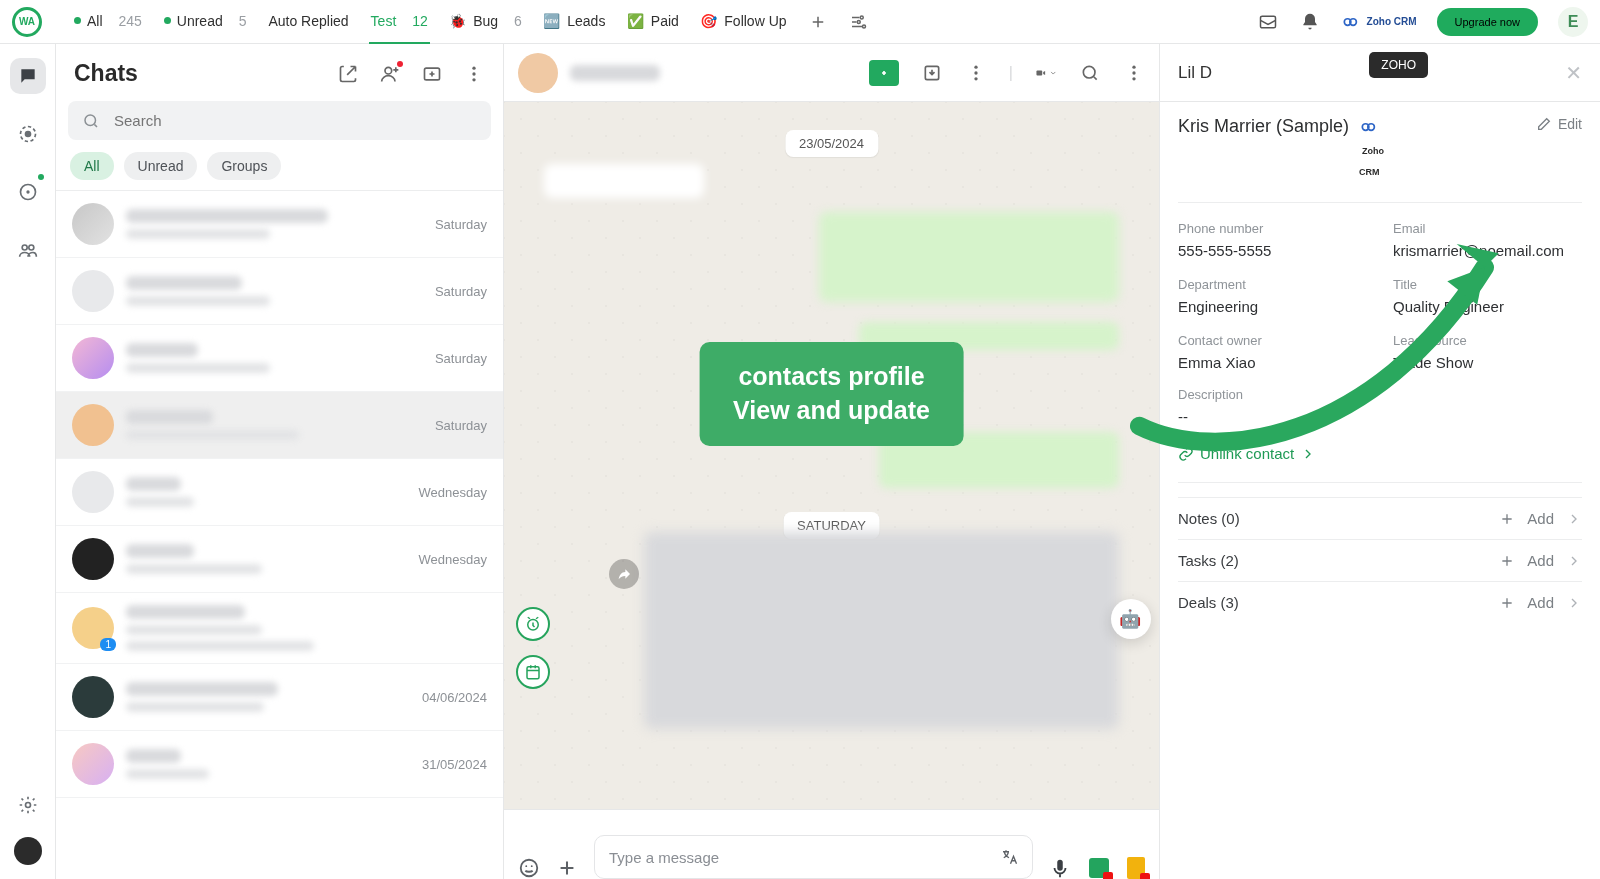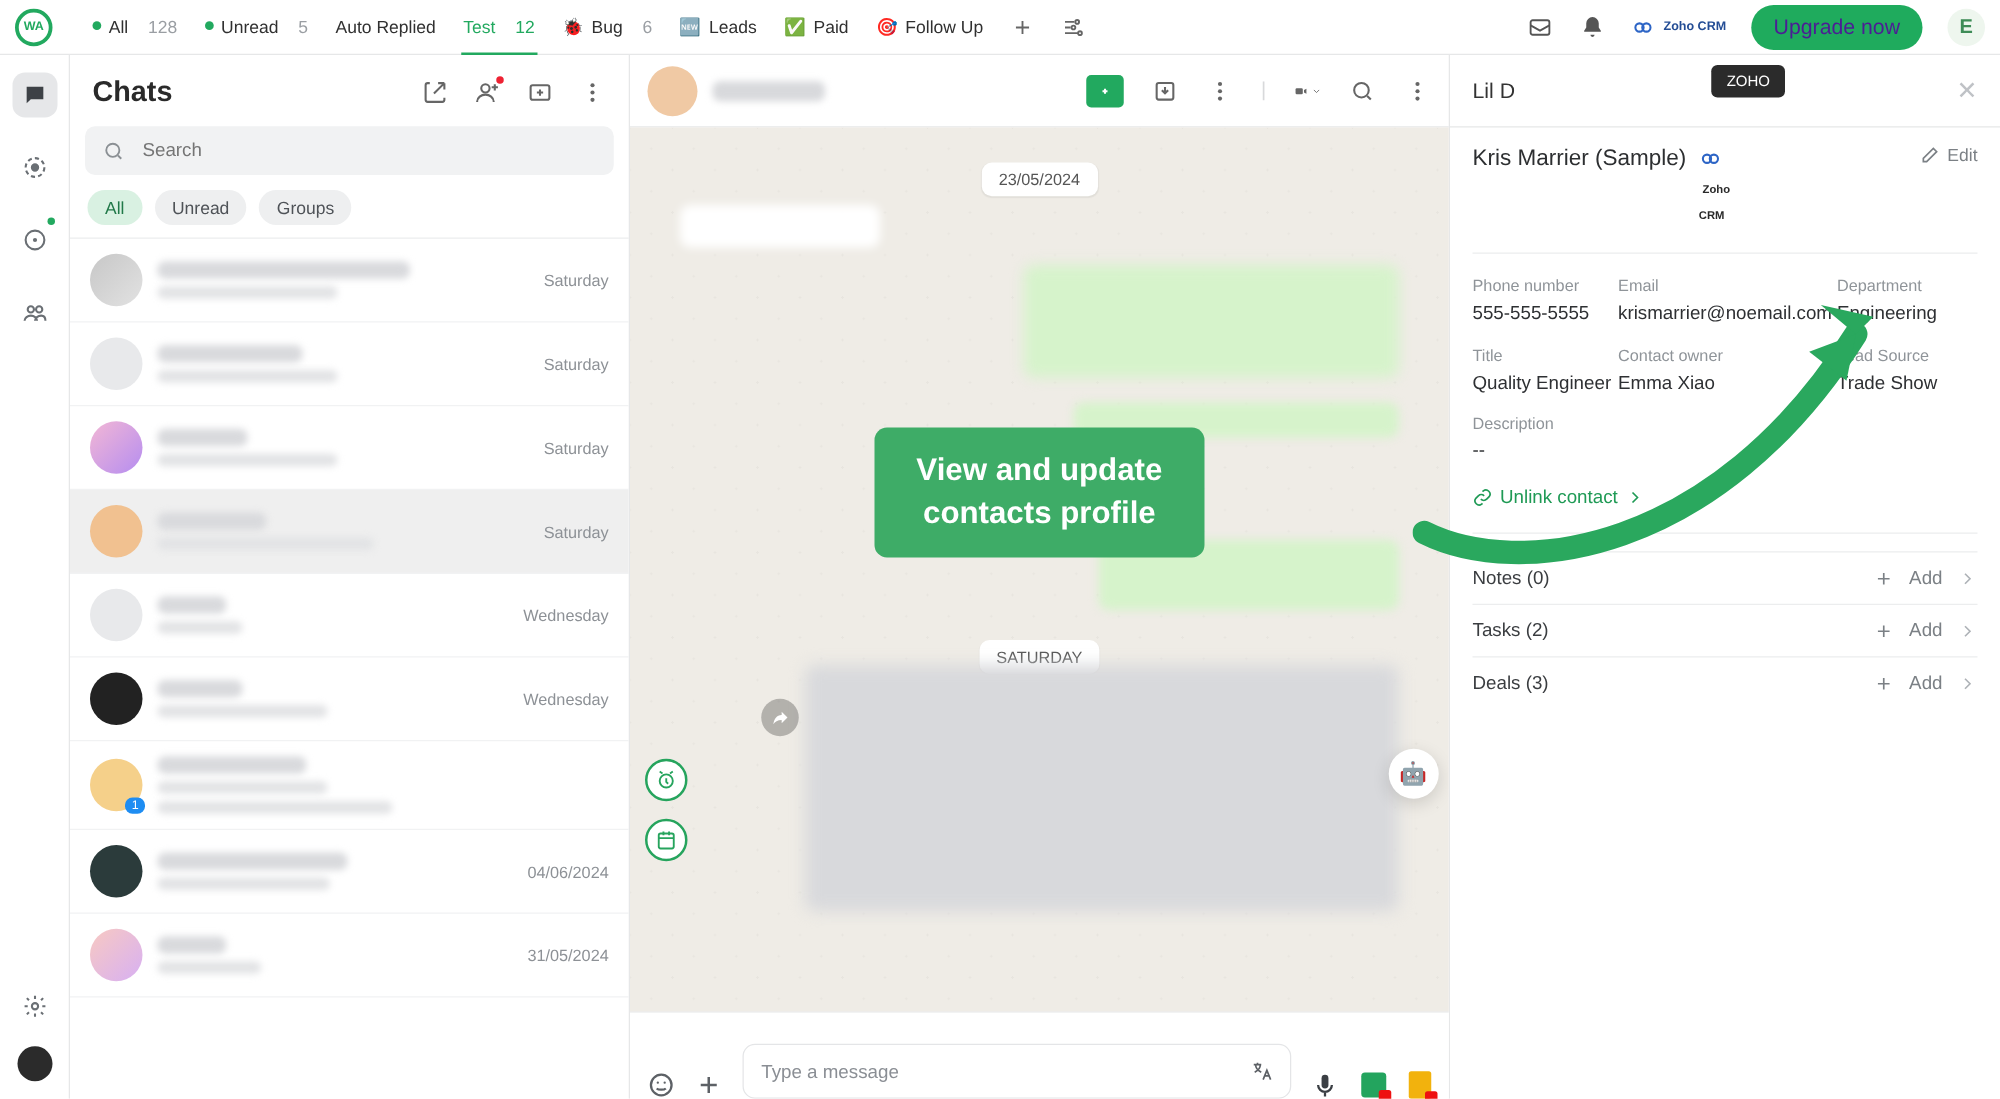--- a/index.html
+++ b/index.html
@@ -27,21 +27,21 @@
   .logo{width:30px;height:30px;border:3px solid var(--green);border-radius:50%;display:flex;align-items:center;justify-content:center;color:var(--green);font-weight:700;font-size:10px}
   .tabs-row{display:flex;align-items:center;gap:18px;flex:1;padding-left:18px}
   .wtab{display:flex;align-items:center;gap:6px;font-size:14px;color:#303030;padding:0 2px;height:44px;border-bottom:2px solid transparent;cursor:pointer}
   .wtab.active{color:var(--green);border-bottom-color:var(--green)}
   .wtab .dot{width:7px;height:7px;border-radius:50%}
   .count{color:#9a9ea3}
   .wtab.active .count{color:var(--green)}
   .top-actions{display:flex;align-items:center;gap:20px}
   .icon-btn{width:22px;height:22px;color:#666;display:flex;align-items:center;justify-content:center;cursor:pointer}
   .crm-chip{display:flex;align-items:center;gap:4px;color:#244d95;font-size:10px;font-weight:700}
-  .upgrade{background:var(--green-bright);color:#4c1d95;border:none;border-radius:18px;padding:8px 18px;font-size:17px;cursor:pointer}
+  .upgrade{background:var(--green-bright);color:#000000;border:none;border-radius:18px;padding:8px 18px;font-size:11px;cursor:pointer}
   .avatar-e{width:30px;height:30px;border-radius:50%;background:#eef6ee;color:#3e8c57;display:flex;align-items:center;justify-content:center;font-weight:600}
 
   
   .main{display:flex;height:835px}
   .rail{width:56px;background:#fff;border-right:1px solid var(--border);display:flex;flex-direction:column;align-items:center;padding-top:14px;gap:22px}
   .rail .ritem{width:36px;height:36px;border-radius:10px;display:flex;align-items:center;justify-content:center;color:#6a6f74;cursor:pointer;position:relative}
   .rail .ritem.active{background:#e6e7e9;color:#3d4146}
   .rail .greendot{position:absolute;top:2px;right:4px;width:7px;height:7px;border-radius:50%;background:var(--green)}
   .rail .greendot.sm{top:0;right:2px;width:6px;height:6px}
   .rail-bottom{margin-top:auto;margin-bottom:14px;display:flex;flex-direction:column;align-items:center;gap:14px}
@@ -97,21 +97,21 @@
 
   
   .crm{width:440px;display:flex;flex-direction:column;background:#fff}
   .crm-head{height:58px;display:flex;align-items:center;justify-content:space-between;padding:0 18px;border-bottom:1px solid var(--border)}
   .crm-head .ttl{font-size:17px;color:#333}
   .crm-head .close{color:#bfc2c6;font-size:20px;cursor:pointer}
   .tooltip-zoho{position:absolute;top:52px;right:172px;background:#2b2b2b;color:#fff;font-size:12px;padding:6px 12px;border-radius:5px}
   .crm-body{padding:14px 18px 0 18px;position:relative}
   .contact-title{display:flex;align-items:flex-start;gap:10px;font-size:18px;color:#2d2f31}
   .edit{margin-left:auto;display:flex;align-items:center;gap:6px;color:#7b8085;font-size:14px;cursor:pointer}
-  .grid2{display:grid;grid-template-columns:1fr 1fr 1fr;gap:18px 4px;margin-top:22px;border-top:1px solid var(--panel-border);padding-top:18px}
+  .grid2{display:grid;grid-template-columns:1fr 1fr;gap:18px 26px;margin-top:22px;border-top:1px solid var(--panel-border);padding-top:18px}
   .field label{display:block;color:#8f9499;font-size:13px;margin-bottom:6px}
   .field .val{font-size:15px;color:#2e3033}
   .desc{margin-top:16px}
   .unlink{margin-top:20px;color:#1f9a55;font-size:15px;display:flex;align-items:center;gap:6px;cursor:pointer}
   .crm-sep{height:1px;background:var(--panel-border);margin:20px 0 14px 0}
   .section-h{font-size:15px;font-weight:600;margin-bottom:6px}
   .crm-row{display:flex;align-items:center;justify-content:space-between;padding:12px 0;border-top:1px solid var(--panel-border);font-size:15px;color:#3a3d40}
   .crm-row .add{display:flex;align-items:center;gap:12px;color:#7b8085}
   .arrow{position:absolute;pointer-events:none;top:100px;left:-30px;right:10px;height:280px}
 
@@ -120,21 +120,21 @@
   .i18{width:18px;height:18px}
   .i22{width:22px;height:22px}
   .i16{width:16px;height:16px}
 </style>
 </head>
 <body>
 
 <div class="topbar">
   <div class="logo">WA</div>
   <div class="tabs-row">
-    <div class="wtab"><span class="dot" style="background:#22a95f"></span><span>All</span>&nbsp;<span class="count">128</span></div>
+    <div class="wtab"><span class="dot" style="background:#22a95f"></span><span>All</span>&nbsp;<span class="count">245</span></div>
     <div class="wtab"><span class="dot" style="background:#22a95f"></span><span>Unread</span>&nbsp;<span class="count">5</span></div>
     <div class="wtab">
         <span>Auto Replied</span>
       </div>
     <div class="wtab active"><span>Test</span>&nbsp;<span class="count">12</span></div>
     <div class="wtab"><span>🐞</span><span>Bug</span>&nbsp;<span class="count">6</span></div>
     <div class="wtab">
         <span>🆕</span>
         <span>Leads</span>
       </div>
@@ -400,22 +400,22 @@
     </div>
     <div class="conv-body">
       <div class="date-pill" style="top:28px">23/05/2024</div>
 
       <div style="position:absolute;top:62px;left:40px;width:160px;height:34px;background:#fff;border-radius:8px;filter:blur(4px)"></div>
       <div style="position:absolute;top:110px;right:40px;width:300px;height:90px;background:#d6f3cb;border-radius:8px;filter:blur(5px)"></div>
       <div style="position:absolute;top:220px;right:40px;width:260px;height:28px;background:#d6f3cb;border-radius:8px;filter:blur(4px)"></div>
       <div style="position:absolute;top:330px;right:40px;width:240px;height:56px;background:#d6f3cb;border-radius:8px;filter:blur(4px)"></div>
 
       <div class="callout">
+        <div>contacts profile</div>
         <div>View and update</div>
-        <div>contacts profile</div>
       </div>
 
       <div class="date-pill" style="top:410px">SATURDAY</div>
       <div class="msg-img"></div>
       <div class="fwd-icon">
           <svg class="i16" viewBox="0 0 24 24" fill="#fff">
             <path d="M14 5l7 7-7 7v-4c-5 0-8 2-10 5 1-6 4-11 10-11z"></path>
           </svg>
         </div>
 

